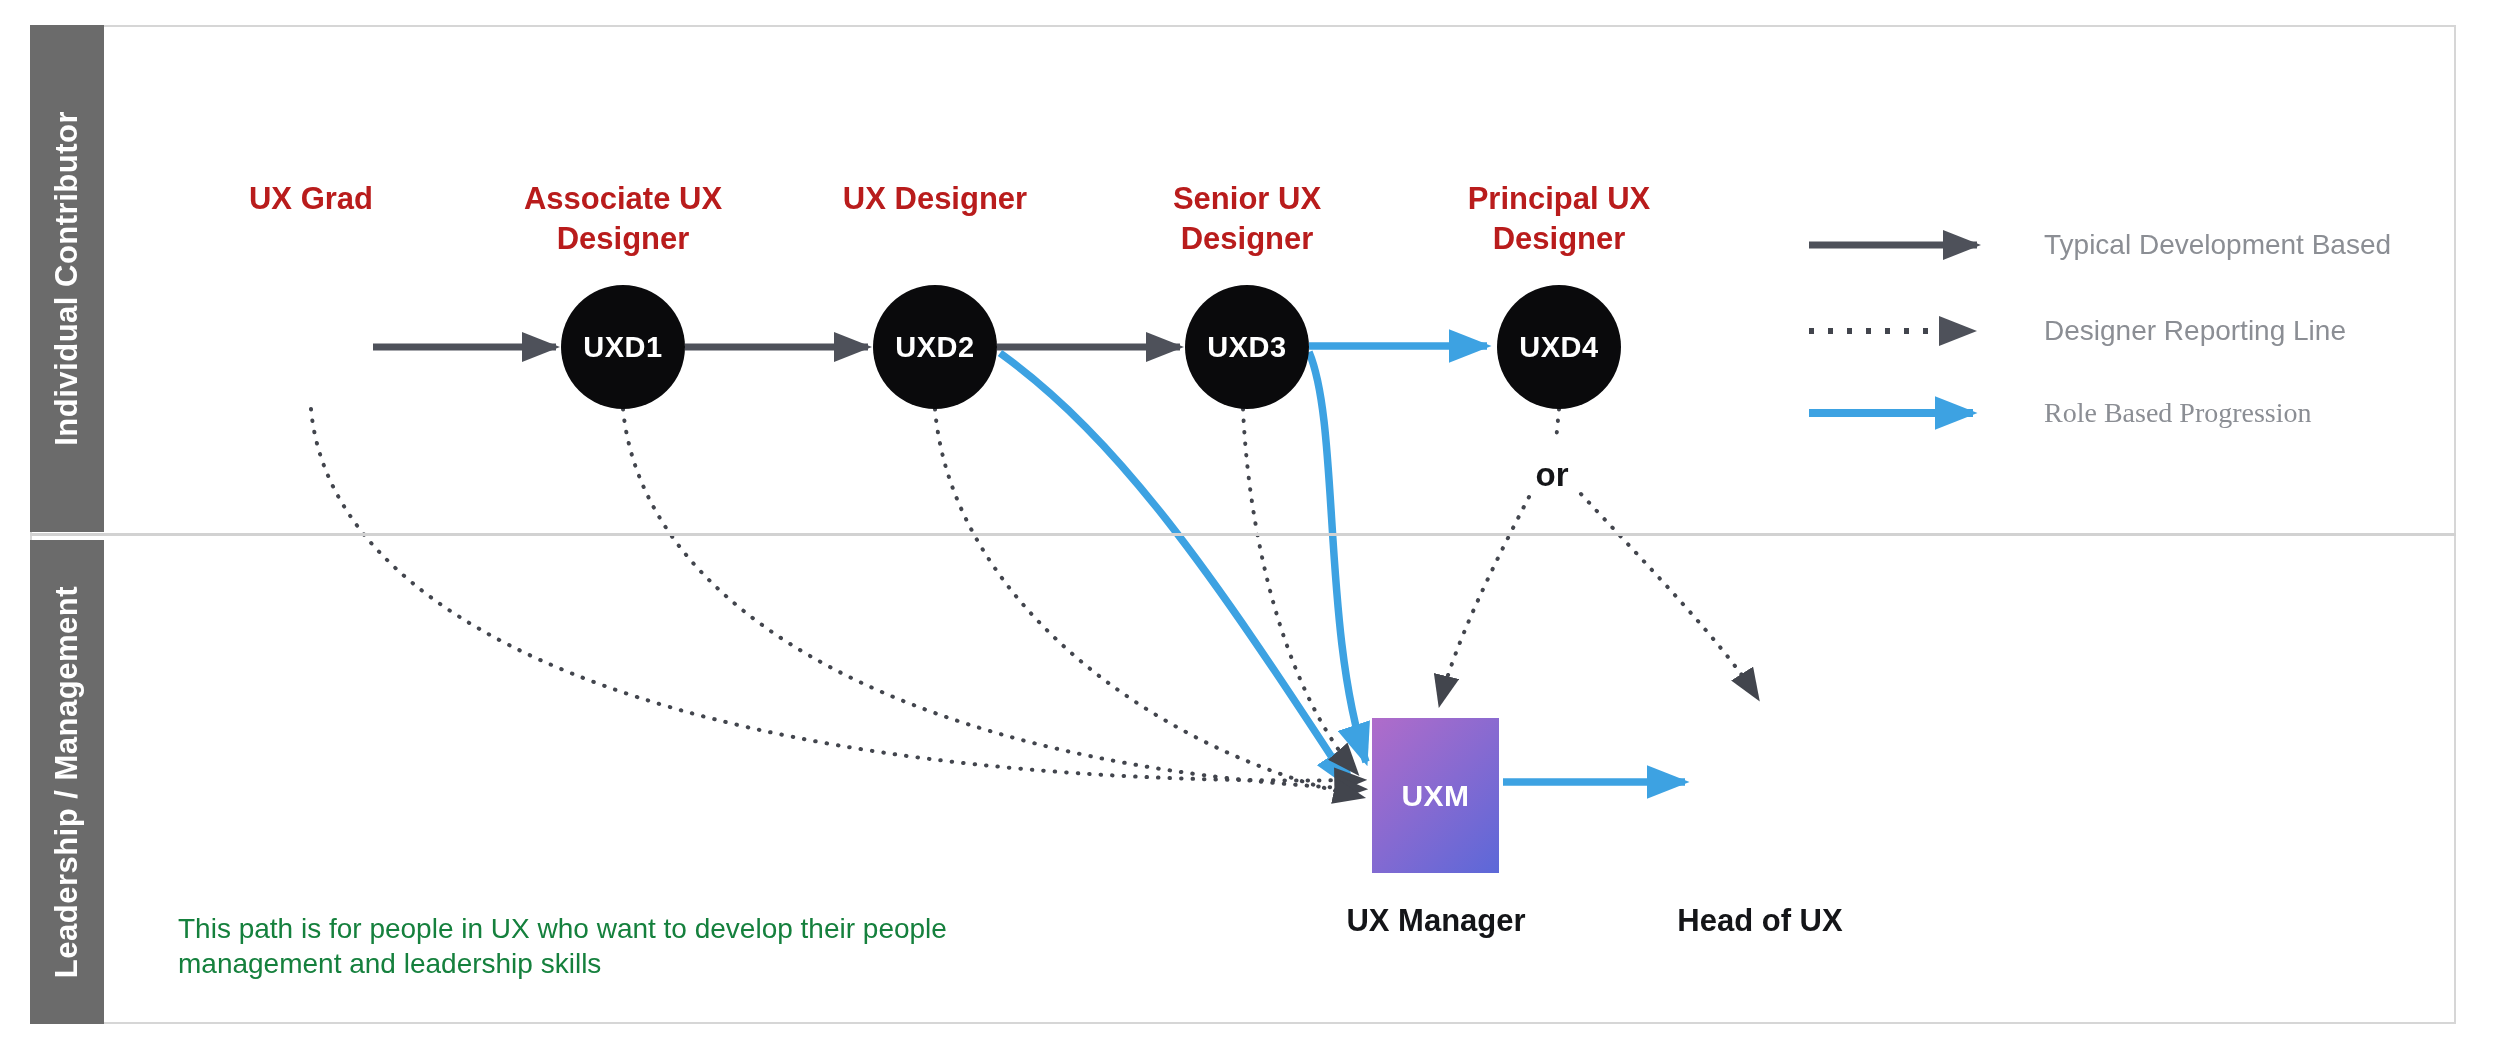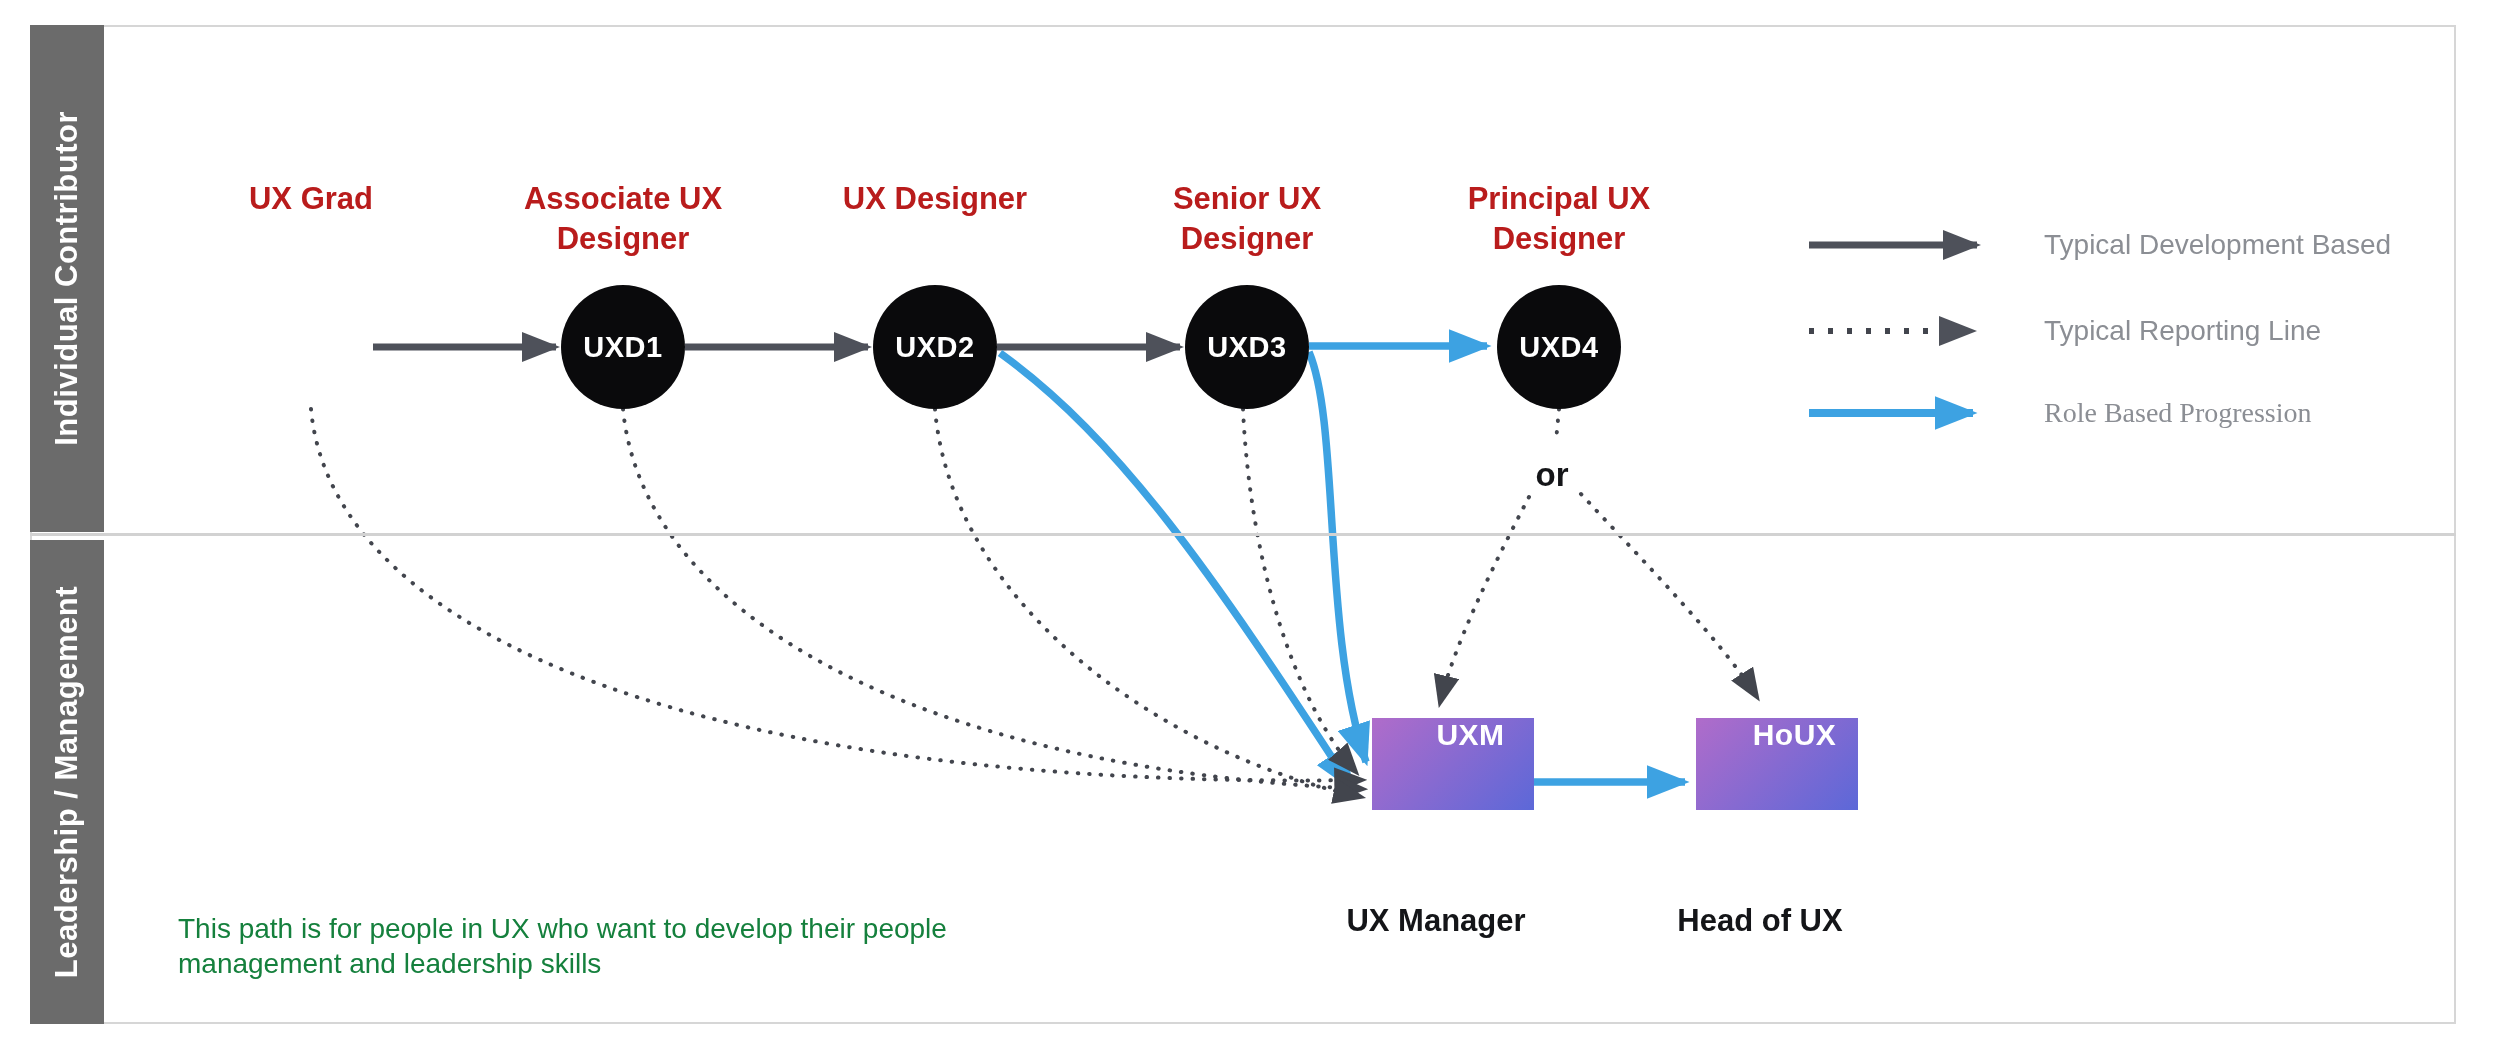--- a/index.html
+++ b/index.html
@@ -13,23 +13,23 @@
   .lane-bar.bottom{top:540px;height:484px;}
   .lane-label{writing-mode:vertical-rl;transform:rotate(180deg);color:#ffffff;
               font-weight:bold;font-size:31px;letter-spacing:.5px;white-space:nowrap;}
   .divider{position:absolute;left:30px;top:533px;width:2426px;height:3px;background:#d2d2d2;}
   svg.edges{position:absolute;left:0;top:0;width:2500px;height:1060px;}
   .circle-node{position:absolute;width:124px;height:124px;border-radius:50%;background:#0a0a0c;
                display:flex;align-items:center;justify-content:center;}
   .circle-node .id{color:#ffffff;font-weight:bold;font-size:29px;letter-spacing:.5px;}
   .node-title{position:absolute;width:340px;text-align:center;font-weight:bold;
               font-size:31px;line-height:40px;color:#b91c1c;}
-  .square-node{position:absolute;width:127px;height:92px;
+  .square-node{position:absolute;width:127px;height:155px;
                background:linear-gradient(135deg,#b06cca 0%,#5c68d8 100%);
-               display:flex;align-items:flex-start;justify-content:center;padding-left:35px;}
+               display:flex;align-items:center;justify-content:center;}
   .square-node .id{color:#ffffff;font-weight:bold;font-size:30px;letter-spacing:.5px;}
   .square-title{position:absolute;width:320px;text-align:center;font-weight:bold;
                 font-size:31px;color:#141518;}
   .or-label{position:absolute;left:1522px;top:456px;width:60px;text-align:center;
             font-weight:bold;font-size:33px;color:#141518;}
   .footnote{position:absolute;left:178px;top:911px;font-size:28px;line-height:35px;color:#15803d;}
   .legend{position:absolute;left:1805px;top:227px;width:660px;}
   .legend-row{position:absolute;left:0;height:36px;display:flex;align-items:center;}
   .legend-row .swatch{width:215px;height:34px;flex:0 0 215px;}
   .legend-row .lg-label{margin-left:24px;font-size:28px;color:#8b8e94;white-space:nowrap;}
@@ -118,44 +118,41 @@
     </div>
   <div class="circle-node" style="left:1497px;top:285px;">
       <span class="id">UXD4</span>
     </div>
 
   <div class="or-label">or</div>
 
   <div class="square-node" style="left:1372px;top:718px;">
       <span class="id">UXM</span>
     </div>
-  <div class="square-node" style="left:1696px;top:718px;">
-      <span class="id">HoUX</span>
-    </div>
 
   <div class="square-title" style="left:1276px;top:903px;text-align:center;">UX Manager</div>
   <div class="square-title" style="left:1600px;top:903px;">Head of UX</div>
 
   <div class="footnote">
     <div>This path is for people in UX who want to develop their people</div>
     <div>management and leadership skills</div>
   </div>
 
   <div class="legend">
     <div class="legend-row" style="top:0px;">
       <svg class="swatch" viewBox="0 0 215 34">
         <path d="M 4 17 L 172 17" stroke="#4e515a" stroke-width="7" fill="none" marker-end="url(#mk-dark)"></path>
       </svg>
       <span class="lg-label">Typical Development Based</span>
     </div>
     <div class="legend-row" style="top:86px;">
       <svg class="swatch" viewBox="0 0 215 34">
         <path d="M 4 17 L 168 17" stroke="#42454d" stroke-width="6" fill="none" stroke-dasharray="5 14" marker-end="url(#mk-dark)"></path>
       </svg>
-      <span class="lg-label">Typical Reporting Line</span>
+      <span class="lg-label">Designer Reporting Line</span>
     </div>
     <div class="legend-row" style="top:168px;font-family:Liberation Serif, serif;">
       <svg class="swatch" viewBox="0 0 215 34">
         <path d="M 4 17 L 168 17" stroke="#3da2e2" stroke-width="8" fill="none" marker-end="url(#mk-blue)"></path>
       </svg>
       <span class="lg-label">Role Based Progression</span>
     </div>
   </div>
 
 </div>

